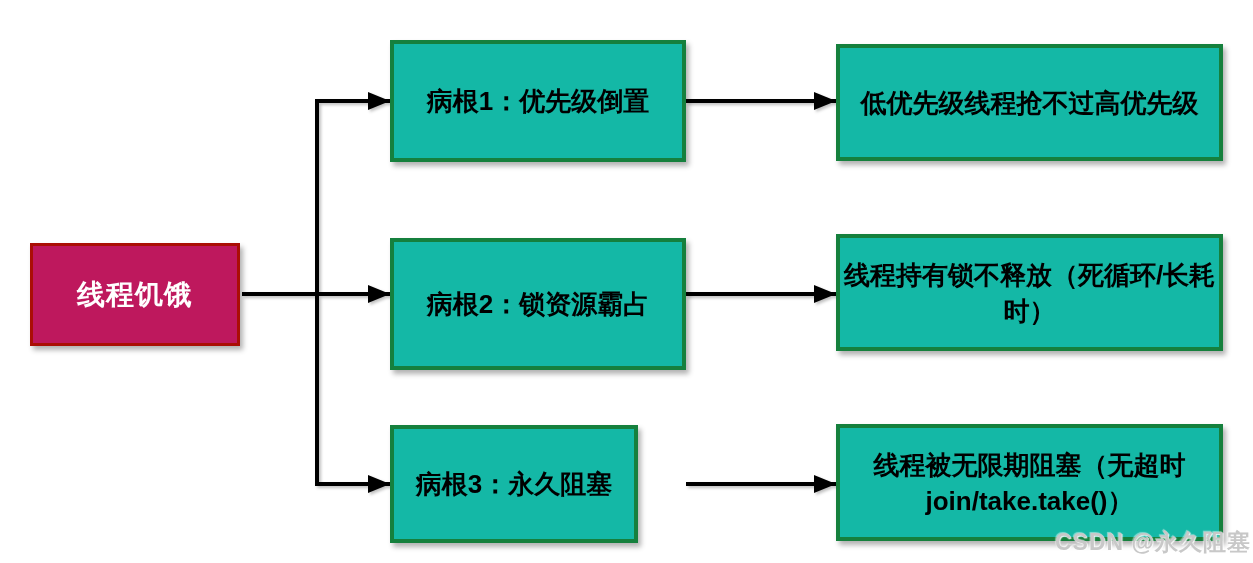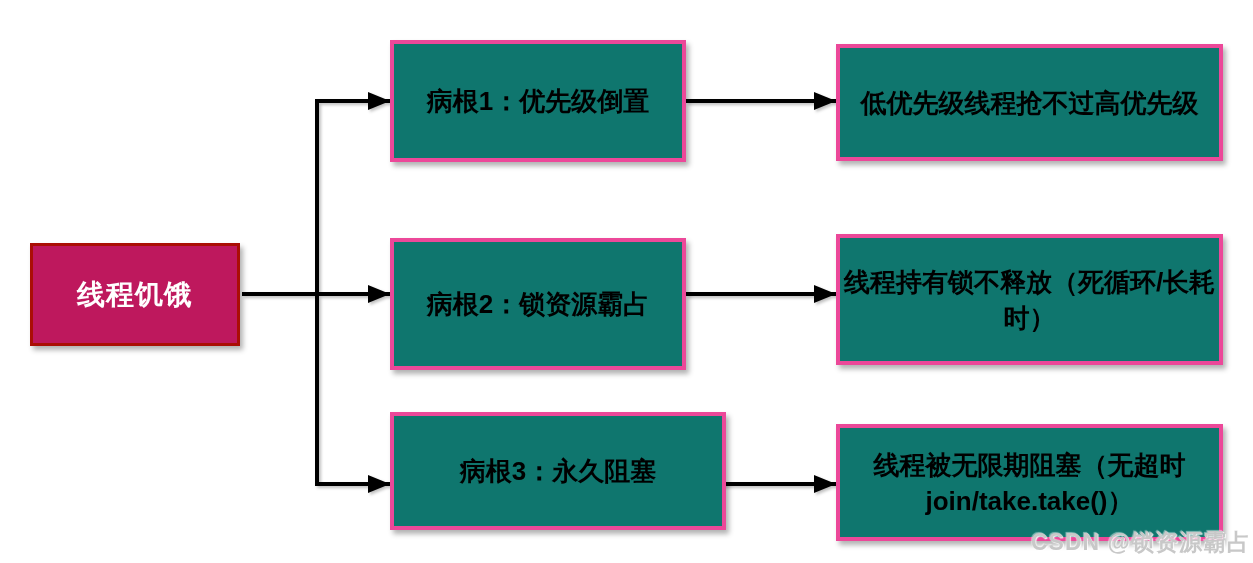--- a/index.html
+++ b/index.html
@@ -34,38 +34,38 @@
     box-shadow: 3px 4px 5px rgba(0,0,0,0.30);
   }
   .node.root {
     border: 3px solid #aa0e05;
     background: #e31b0c;
     color: #ffffff;
     font-size: 28px;
     letter-spacing: 1px;
   }
   .node.plain {
-    border: 4px solid #ec4899;
-    background: #0f766e;
+    border: 4px solid #15803d;
+    background: #14b8a6;
     color: #000000;
   }
   .node.cause {
     font-size: 26px;
   }
   .node.effect {
     font-size: 26px;
     line-height: 36px;
     padding: 0 2px;
   }
   .pos-root    { left: 30px;  top: 243px; width: 210px; height: 103px; }
   .pos-cause1  { left: 390px; top: 40px;  width: 296px; height: 122px; }
   .pos-effect1 { left: 836px; top: 44px;  width: 387px; height: 117px; }
   .pos-cause2  { left: 390px; top: 238px; width: 296px; height: 132px; }
-  .pos-effect2 { left: 836px; top: 234px; width: 387px; height: 131px; }
-  .pos-cause3  { left: 390px; top: 412px; width: 336px; height: 118px; }
+  .pos-effect2 { left: 836px; top: 234px; width: 387px; height: 117px; }
+  .pos-cause3  { left: 390px; top: 425px; width: 248px; height: 118px; }
   .pos-effect3 { left: 836px; top: 424px; width: 387px; height: 117px; }
   .watermark {
     position: absolute;
     right: 2px;
     top: 527px;
     font-size: 23px;
     font-weight: bold;
     color: #c8c8c8;
     text-shadow: 1px 1px 1px rgba(255,255,255,0.9), -1px -1px 1px rgba(255,255,255,0.5);
     z-index: 5;
@@ -116,15 +116,15 @@
     <span>线程持有锁不释放（死循环/长耗时）</span>
   </div>
 
   <div class="node plain cause pos-cause3">
     <span>病根3：永久阻塞</span>
   </div>
   <div class="node plain effect pos-effect3">
     <span>线程被无限期阻塞（无超时join/take.take()）</span>
   </div>
 
-  <div class="watermark" style="color: rgb(200, 200, 200);">CSDN @锁资源霸占</div>
+  <div class="watermark" style="color: rgb(200, 200, 200);">CSDN @永久阻塞</div>
 
 </div>
 
 </body></html>

